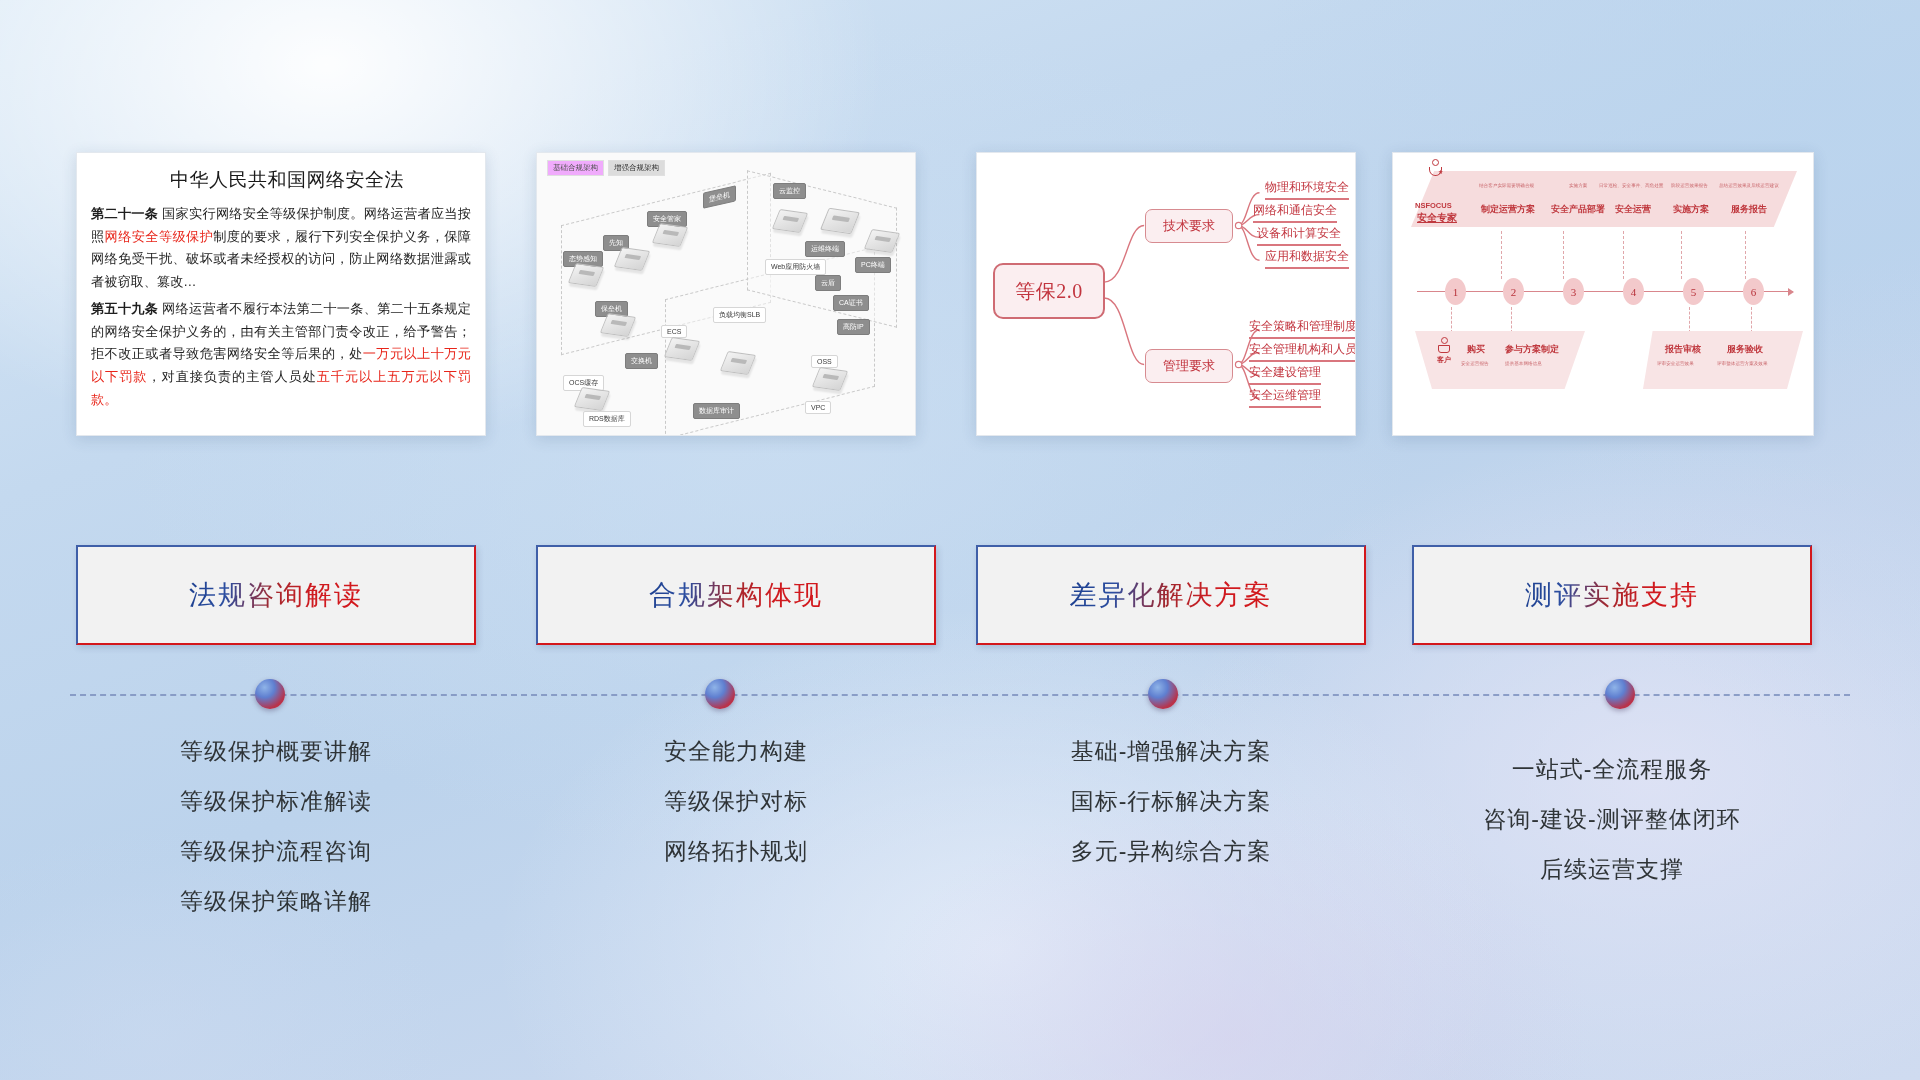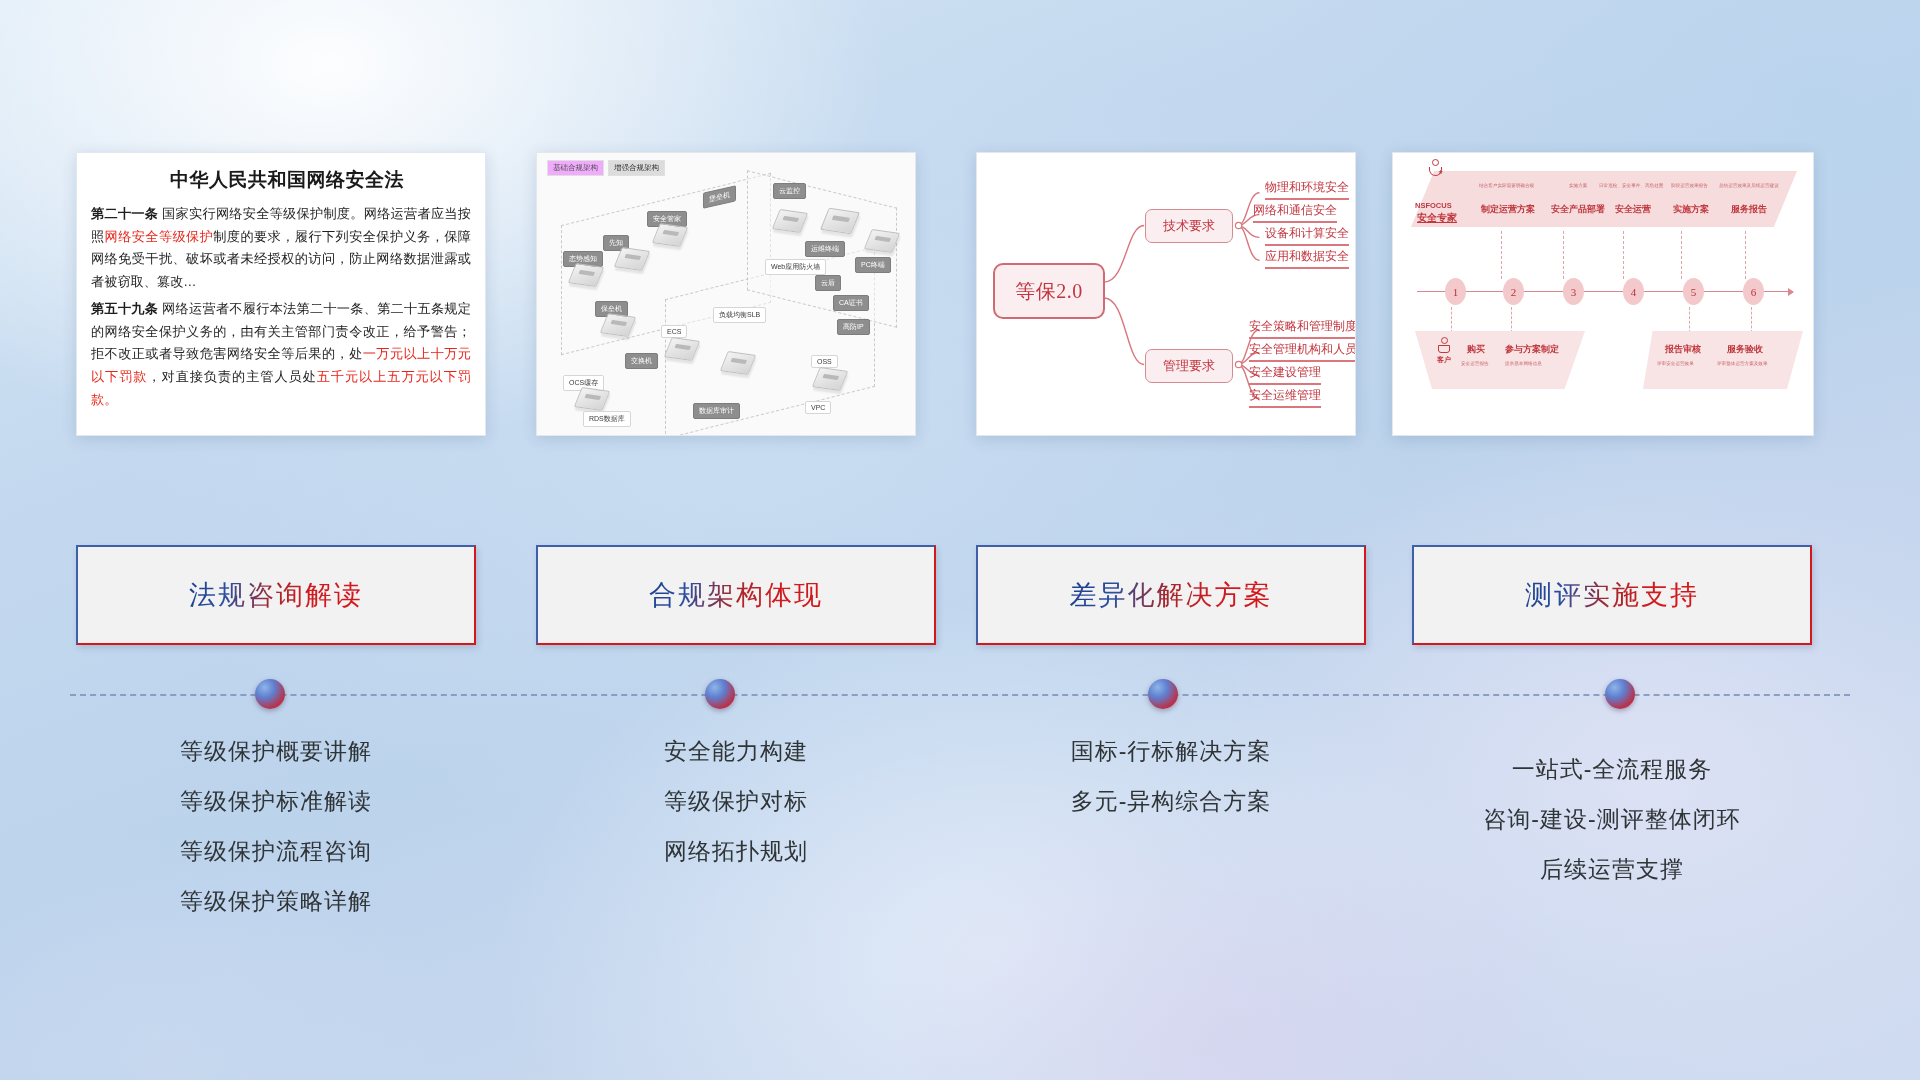--- a/index.html
+++ b/index.html
@@ -40,21 +40,21 @@
     box-shadow: 0 3px 14px rgba(40,70,110,0.16);
     overflow: hidden;
   }
   #card1 { left: 76px;   width: 410px; height: 284px; }
   #card2 { left: 536px;  width: 380px; height: 284px; }
   #card3 { left: 976px;  width: 380px; height: 284px; }
   #card4 { left: 1392px; width: 422px; height: 284px; }
 
   
   .law-title {
-    text-align: center; font-weight: bold; font-size: 19px; color: #1a1a1a;
+    text-align: center; font-weight: normal; font-size: 19px; color: #1a1a1a;
     padding: 14px 0 10px 12px; letter-spacing: 0.5px;
   }
   .law-body { padding: 0 14px; font-size: 13.2px; line-height: 1.72; color: #1f1f1f; text-align: justify; }
   .law-body p { margin-bottom: 4px; }
   .law-body b { font-weight: bold; }
   .hl { color: #e8251a; }
 
   
   .arch { position: relative; width: 100%; height: 100%; background: #fafafa; }
   .arch-tabs { position: absolute; top: 7px; left: 10px; display: flex; gap: 4px; }
@@ -280,21 +280,21 @@
         <circle cx="263" cy="73" r="3.2" fill="#fff" stroke="#d9767e" stroke-width="1.2"></circle>
         <circle cx="263" cy="213" r="3.2" fill="#fff" stroke="#d9767e" stroke-width="1.2"></circle>
       </svg>
 
       <div class="mm-root">等保2.0</div>
       <div class="mm-mid" id="mid-tech">技术要求</div>
       <div class="mm-mid" id="mid-mgmt">管理要求</div>
 
       <div class="mm-leaf" style="left:288px; top:26px;">物理和环境安全</div>
       <div class="mm-leaf" style="left:276px; top:49px;">网络和通信安全</div>
-      <div class="mm-leaf" style="left:288px; top:72px;">设备和计算安全</div>
+      <div class="mm-leaf" style="left:280px; top:72px;">设备和计算安全</div>
       <div class="mm-leaf" style="left:288px; top:95px;">应用和数据安全</div>
 
       <div class="mm-leaf" style="left:272px; top:165px;">安全策略和管理制度</div>
       <div class="mm-leaf" style="left:272px; top:188px;">安全管理机构和人员</div>
       <div class="mm-leaf" style="left:272px; top:211px;">安全建设管理</div>
       <div class="mm-leaf" style="left:272px; top:234px;">安全运维管理</div>
     </div>
   </div>
 
   <div class="card" id="card4">
@@ -385,20 +385,21 @@
   <div>等级保护标准解读</div>
   <div>等级保护流程咨询</div>
   <div>等级保护策略详解</div>
 </div>
 <div class="col" id="c2">
   <div>安全能力构建</div>
   <div>等级保护对标</div>
   <div>网络拓扑规划</div>
 </div>
 <div class="col" id="c3">
+  <div>基础-增强解决方案</div>
   <div>国标-行标解决方案</div>
   <div>多元-异构综合方案</div>
 </div>
 <div class="col" id="c4">
   <div>一站式-全流程服务</div>
   <div>咨询-建设-测评整体闭环</div>
   <div>后续运营支撑</div>
 </div>
 
 </body></html>

